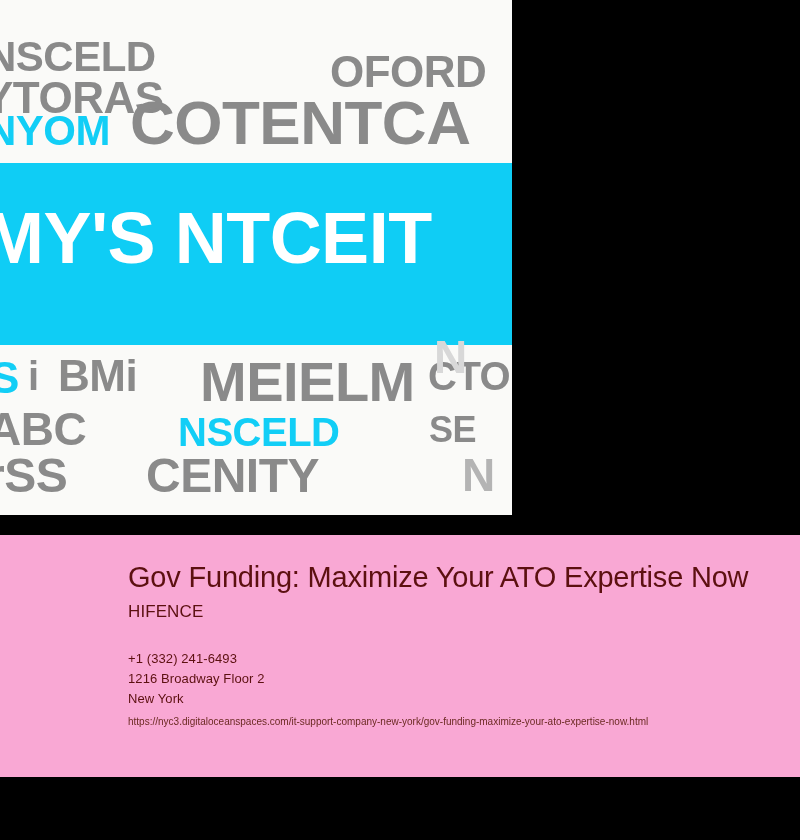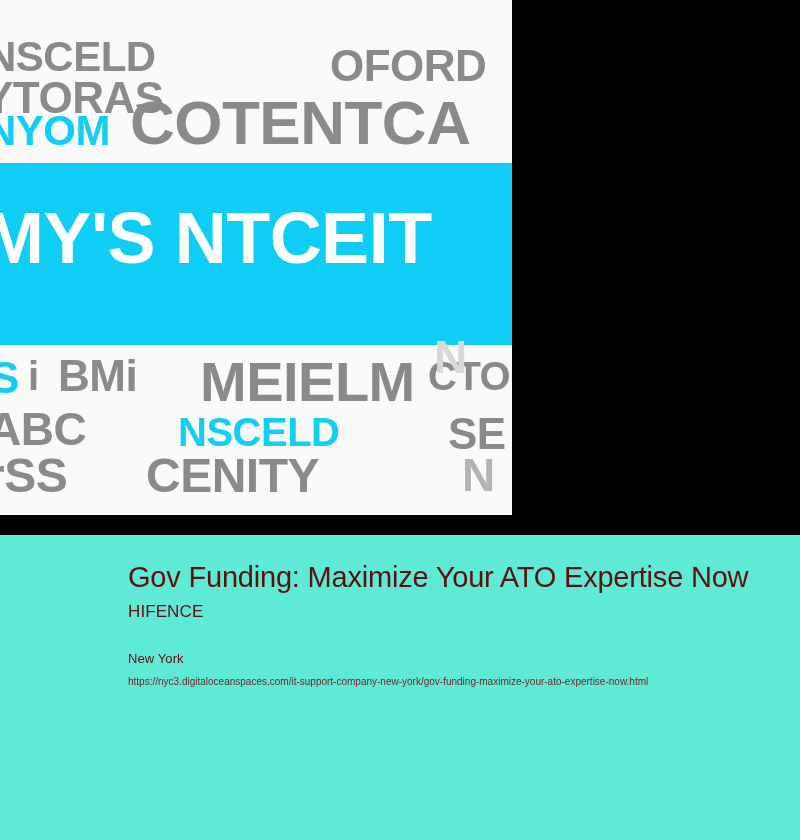--- a/index.html
+++ b/index.html
@@ -59,22 +59,22 @@
   .wc-white { color: #FFFFFF; }
   .wc-faint { color: #D8D8D8; }
   .wc-dim   { color: #B4B4B4; }
 
   
   .info-panel {
     position: absolute;
     left: 0;
     top: 535px;
     width: 800px;
-    height: 305px;
-    background: #5eead4;
+    height: 242px;
+    background: #f9a8d4;
   }
   .info-inner {
     position: absolute;
     left: 128px;
     top: 26px;
     width: 648px;
   }
   .doc-title {
     color: #5C1010;
     font-size: 29px;
@@ -111,46 +111,48 @@
 <body>
 
 <div class="media-area">
 
   <div class="wordcloud">
     <div class="cyan-band"></div>
     <div id="wordcloud-words">
         <div class="wc-word wc-gray" style="left: -14px; top: 36px; font-size: 42px;">NSCELD</div>
         <div class="wc-word wc-gray" style="left: -16px; top: 76px; font-size: 44px;">YTORAS</div>
         <div class="wc-word wc-cyan" style="left: -14px; top: 110px; font-size: 42px;">NYOM</div>
-        <div class="wc-word wc-gray" style="left: 330px; top: 44px; font-size: 44px;">OFORD</div>
+        <div class="wc-word wc-gray" style="left: 330px; top: 50px; font-size: 44px;">OFORD</div>
         <div class="wc-word wc-gray" style="left: 130px; top: 92px; font-size: 62px;">COTENTCA</div>
         <div class="wc-word wc-white" style="left: -16px; top: 202px; font-size: 72px;">MY'S NTCEIT</div>
         <div class="wc-word wc-cyan" style="left: -10px; top: 356px; font-size: 44px;">S</div>
         <div class="wc-word wc-gray" style="left: 28px; top: 356px; font-size: 40px;">i</div>
         <div class="wc-word wc-gray" style="left: 58px; top: 354px; font-size: 44px;">BMi</div>
         <div class="wc-word wc-gray" style="left: 200px; top: 354px; font-size: 56px;">MEIELM</div>
         <div class="wc-word wc-gray" style="left: 428px; top: 356px; font-size: 40px;">CTO</div>
         <div class="wc-word wc-faint" style="left: 434px; top: 334px; font-size: 46px;">N</div>
         <div class="wc-word wc-gray" style="left: -12px; top: 406px; font-size: 46px;">ABC</div>
         <div class="wc-word wc-cyan" style="left: 178px; top: 412px; font-size: 40px;">NSCELD</div>
-        <div class="wc-word wc-gray" style="left: 448px; top: 412px; font-size: 44px;">SE</div>
+        <div class="wc-word wc-gray" style="left: 429px; top: 412px; font-size: 36px;">SE</div>
         <div class="wc-word wc-gray" style="left: -14px; top: 452px; font-size: 48px;">rSS</div>
         <div class="wc-word wc-gray" style="left: 146px; top: 452px; font-size: 48px;">CENITY</div>
         <div class="wc-word wc-dim" style="left: 462px; top: 452px; font-size: 46px;">N</div>
       </div>
   </div>
 
 </div>
 
 <div class="info-panel">
   <div class="info-inner">
 
     <h1 class="doc-title">Gov Funding: Maximize Your ATO Expertise Now</h1>
 
     <div class="company-name">HIFENCE</div>
 
     <div class="contact-block">
+      <div class="contact-line">+1 (332) 241-6493</div>
+      <div class="contact-line">1216 Broadway Floor 2</div>
       <div class="contact-line">New York</div>
       <div class="source-url">https://nyc3.digitaloceanspaces.com/it-support-company-new-york/gov-funding-maximize-your-ato-expertise-now.html</div>
     </div>
 
   </div>
 </div>
 
 </body></html>

